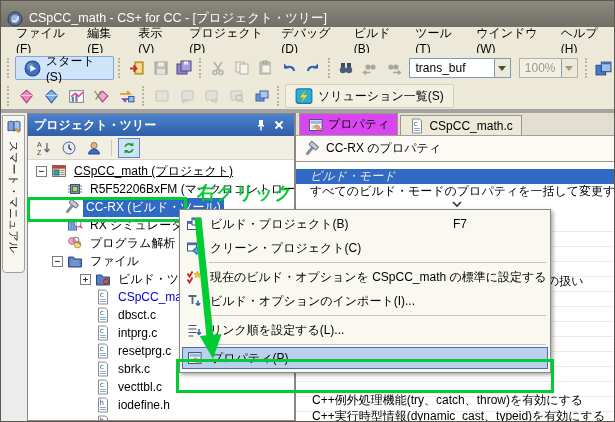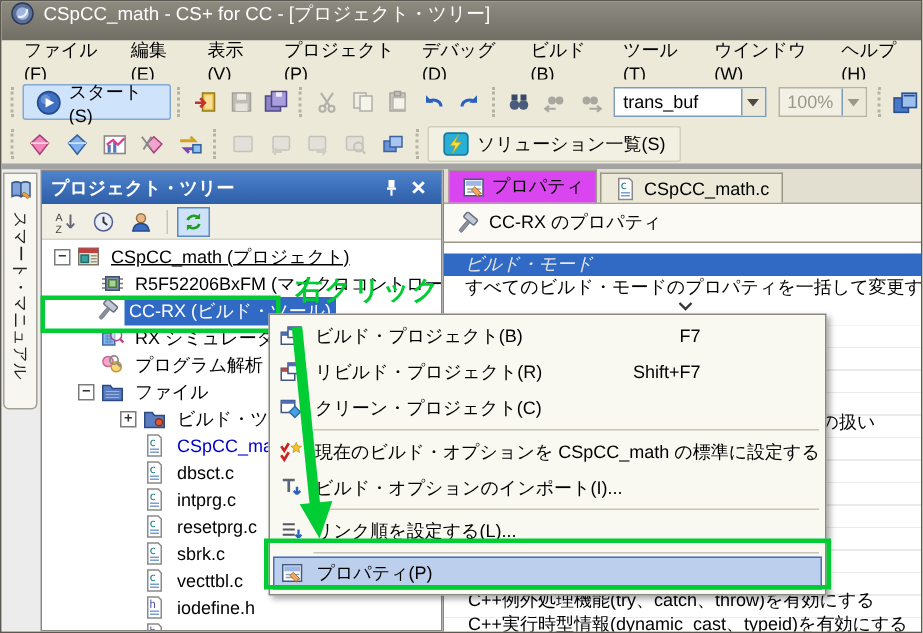--- a/index.html
+++ b/index.html
@@ -3,21 +3,21 @@
 <meta charset="utf-8">
 <style>
   * { box-sizing: border-box; margin: 0; padding: 0; }
   body { font-family: "Liberation Sans", "DejaVu Sans", sans-serif; background:#d4d0c8; }
   #window { position:relative; width:615px; height:422px; overflow:hidden;
             border:1px solid #5a5850; background:#ece9d8; font-size:12px; color:#000; }
 
   
   .title-bar { position:absolute; left:0; top:0; right:0; height:26px;
     background:linear-gradient(180deg,#8d8a80,#716e65);
-    color:#fff; display:flex; align-items:flex-start; gap:6px; padding-left:6px; font-size:12.5px; }
+    color:#fff; display:flex; align-items:flex-end; gap:6px; padding-left:6px; font-size:12.5px; }
   .title-bar .icon { width:16px; height:16px; }
 
   
   .menu-bar { position:absolute; left:0; top:26px; right:0; height:26px; background:#ece9d8;
     display:flex; align-items:center; padding-left:6px; }
   .menu-item { padding:4px 9px; cursor:default; }
 
   
   .toolbar { position:absolute; left:0; right:0; display:flex; align-items:center; gap:2px;
     background:#ece9d8; padding-left:4px; }
@@ -580,32 +580,20 @@
             <rect x="6" y="2" width="8.5" height="7" fill="#fff" stroke="#41557e"></rect>
             <rect x="6" y="2" width="8.5" height="2.2" fill="#4a6fb8"></rect>
           </svg>
         </span>
         <span class="ctx-label">ビルド・プロジェクト(B)</span>
         <span class="ctx-shortcut">F7</span>
       </div>
       <div class="ctx-item">
         <span class="cicon">
           <svg width="16" height="16" viewBox="0 0 16 16">
-            <rect x="1.5" y="5.5" width="9" height="8" fill="#fff" stroke="#41557e"></rect>
-            <rect x="1.5" y="5.5" width="9" height="2.4" fill="#b84a4a"></rect>
-            <rect x="6" y="2" width="8.5" height="7" fill="#fff" stroke="#41557e"></rect>
-            <rect x="6" y="2" width="8.5" height="2.2" fill="#4a6fb8"></rect>
-          </svg>
-        </span>
-        <span class="ctx-label">リビルド・プロジェクト(R)</span>
-        <span class="ctx-shortcut">Shift+F7</span>
-      </div>
-      <div class="ctx-item">
-        <span class="cicon">
-          <svg width="16" height="16" viewBox="0 0 16 16">
             <rect x="1.5" y="3" width="9" height="8" fill="#fff" stroke="#41557e"></rect>
             <rect x="1.5" y="3" width="9" height="2.2" fill="#4a6fb8"></rect>
             <rect x="8" y="8" width="5.2" height="5.2" transform="rotate(45 10.6 10.6)" fill="#4aa0e0" stroke="#2a70b0"></rect>
           </svg>
         </span>
         <span class="ctx-label">クリーン・プロジェクト(C)</span>
       </div>
       <div class="ctx-sep"></div>
       <div class="ctx-item">
         <span class="cicon">

